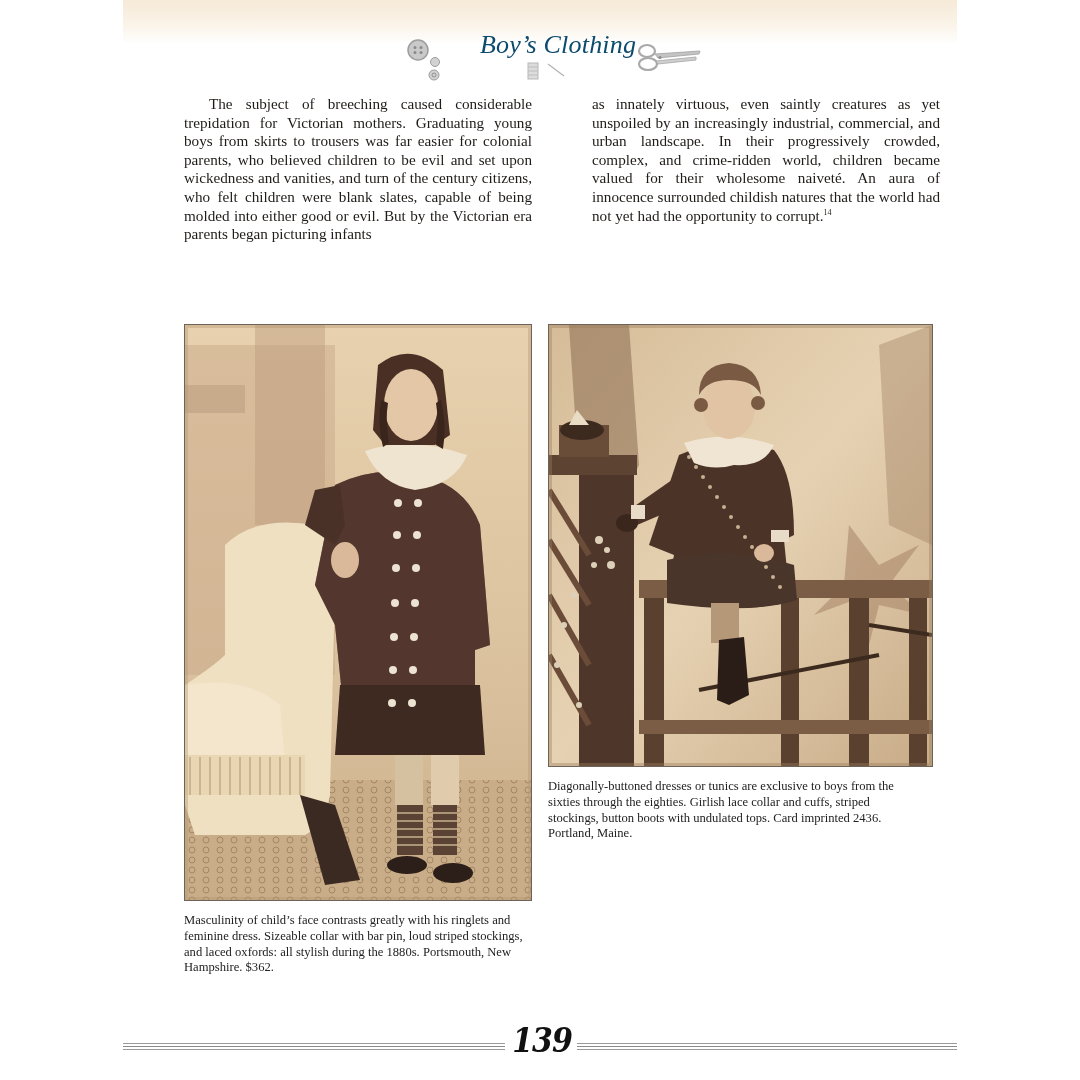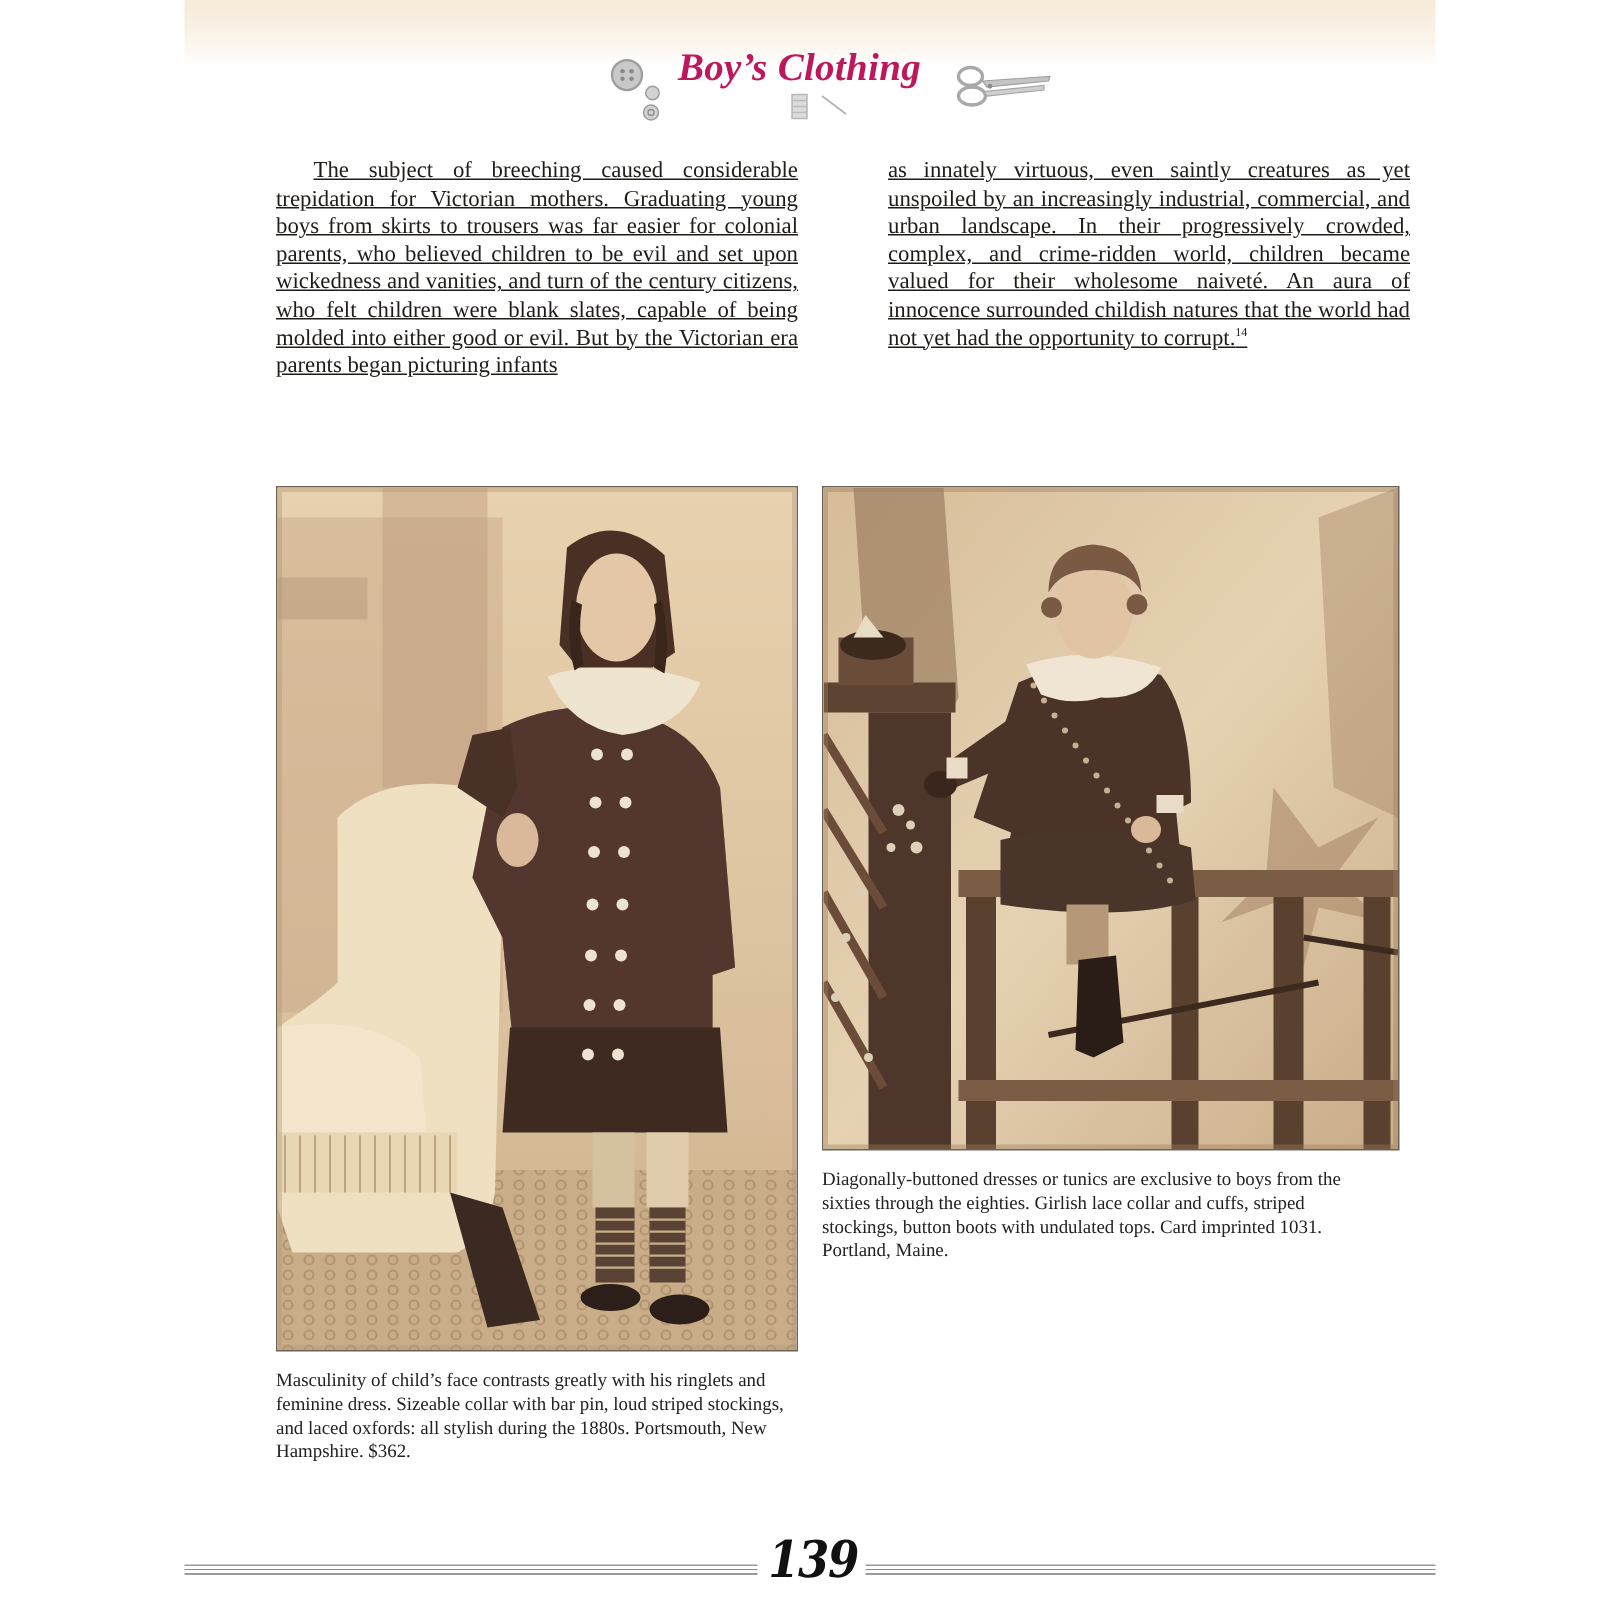--- a/index.html
+++ b/index.html
@@ -1,23 +1,23 @@
 <!DOCTYPE html>
 <html><head>
 <meta charset="utf-8">
 <style>
   html, body { margin:0; padding:0; background:#ffffff; }
   body { width:1080px; height:1080px; position:relative; overflow:hidden; font-family:"Liberation Serif", "DejaVu Serif", serif; color:#1f1c18; }
   .page { position:absolute; left:123px; top:0; width:834px; height:1080px; background:#fff; }
   .header-band { position:absolute; left:123px; top:0; width:834px; height:44px;
     background:linear-gradient(to bottom, #f6ead8 0%, #faf3e8 55%, #ffffff 100%); }
   .title-wrap { position:absolute; left:0; top:28px; width:1080px; height:56px; }
-  .page-title { position:absolute; left:452px; top:2px; font-family:"Liberation Serif","DejaVu Serif",serif; font-style:italic; font-weight:bold; font-size:26px; color:#be185d; letter-spacing:0.2px; white-space:nowrap; }
+  .page-title { position:absolute; left:480px; top:2px; font-family:"Liberation Serif","DejaVu Serif",serif; font-style:italic; font-weight:normal; font-size:26px; color:#0c4a6e; letter-spacing:0.2px; white-space:nowrap; }
   .deco { position:absolute; }
-  .body-col { position:absolute; top:105px; width:348px; font-size:15.2px; line-height:18.6px; text-align:justify; text-align-last:left; hyphens:none;text-decoration:underline; }
+  .body-col { position:absolute; top:95px; width:348px; font-size:15.2px; line-height:18.6px; text-align:justify; text-align-last:left; hyphens:none; }
   .col-left { left:184px; text-indent:25px; }
   .col-right { left:548px; width:348px;margin-left:44px; }
   .col-right p, .col-left p { margin:0; }
   sup { font-size:8px; line-height:0; vertical-align:6px; }
   .photo { position:absolute; border:1px solid #6e6358; box-sizing:border-box; overflow:hidden; }
   .photo svg { display:block; }
   .caption { position:absolute; font-size:12.6px; line-height:15.8px; color:#222; }
   .footer { position:absolute; left:123px; top:1025px; width:834px; height:40px;font-style:italic; }
   .rule { position:absolute; top:18px; height:7px;
     background:linear-gradient(to bottom, #9a9a9a 0 1px, transparent 1px 3px, #8c8c8c 3px 4px, transparent 4px 6px, #9a9a9a 6px 7px); }
@@ -248,19 +248,19 @@
       <circle cx="209" cy="78" r="7" fill="#7a5a42"></circle>
 
     <rect x="162" y="278" width="28" height="40" fill="#b49878"></rect>
     <path d="M170 315 L195 312 L200 370 L180 380 L168 375 Z" fill="#2a1c16"></path>
 
     <rect width="383" height="441" fill="none" stroke="#9c7c5c" stroke-width="6" opacity="0.4"></rect>
   </svg>
 </div>
 
 <div class="caption" style="left:184px;top:913px;width:350px;">Masculinity of child’s face contrasts greatly with his ringlets and feminine dress. Sizeable collar with bar pin, loud striped stockings, and laced oxfords: all stylish during the 1880s. Portsmouth, New Hampshire. $362.</div>
-<div class="caption" style="left:548px;top:779px;width:360px;">Diagonally-buttoned dresses or tunics are exclusive to boys from the sixties through the eighties. Girlish lace collar and cuffs, striped stockings, button boots with undulated tops. Card imprinted 1031. Portland, Maine.</div>
+<div class="caption" style="left:548px;top:779px;width:360px;">Diagonally-buttoned dresses or tunics are exclusive to boys from the sixties through the eighties. Girlish lace collar and cuffs, striped stockings, button boots with undulated tops. Card imprinted 2436. Portland, Maine.</div>
 
 <div class="footer">
   <div class="rule left"></div>
   <div class="page-number">139</div>
   <div class="rule right"></div>
 </div>
 
 </body></html>

